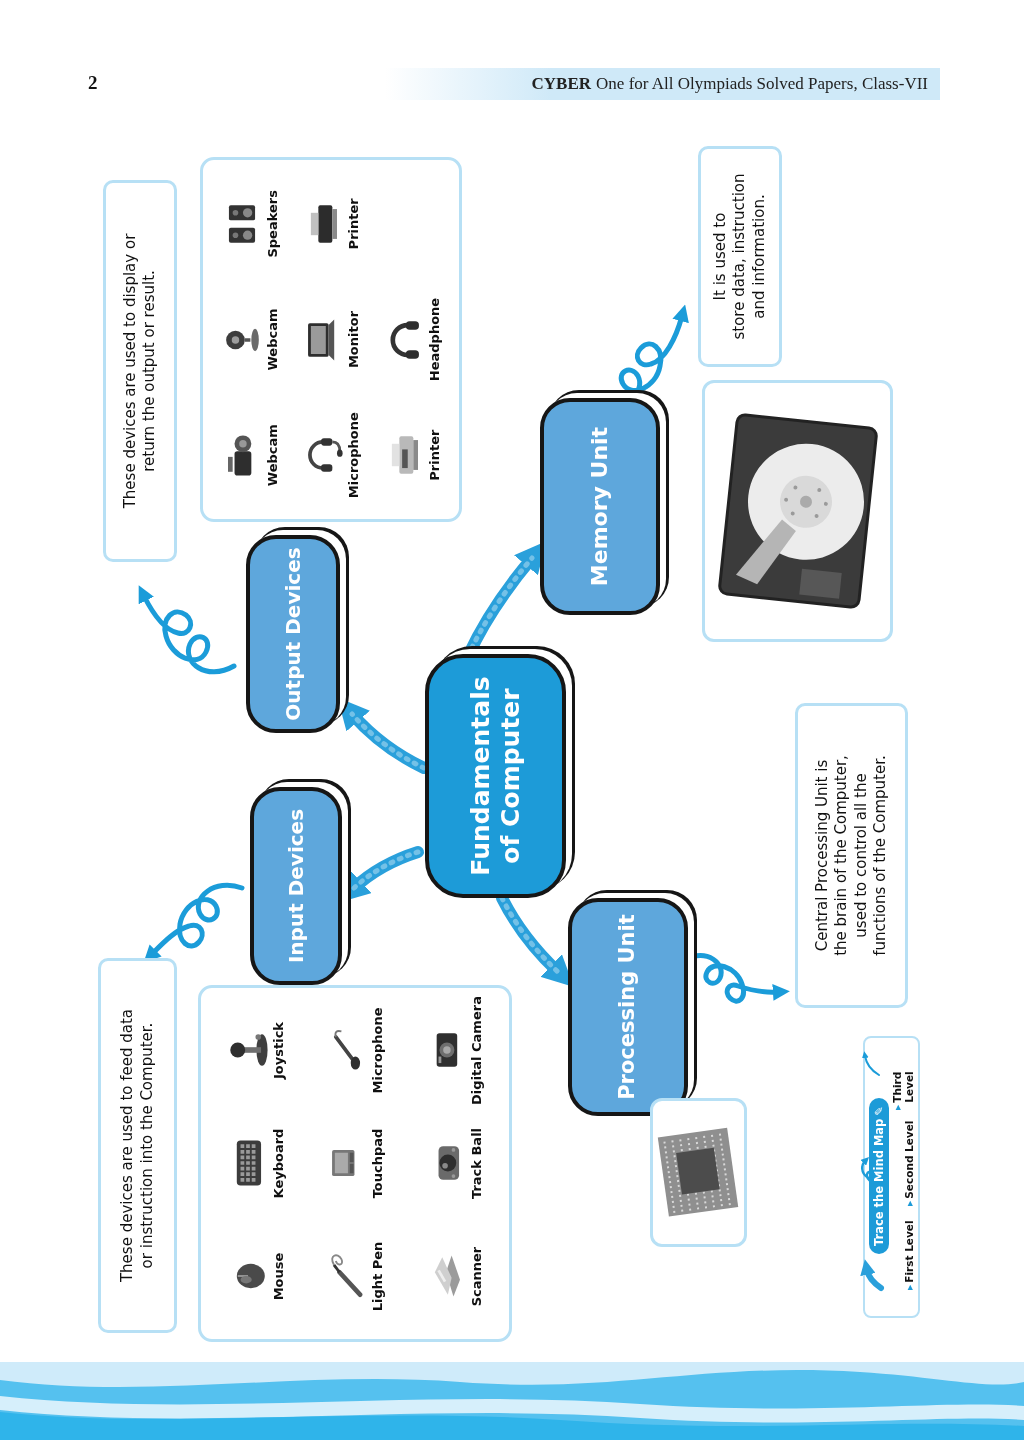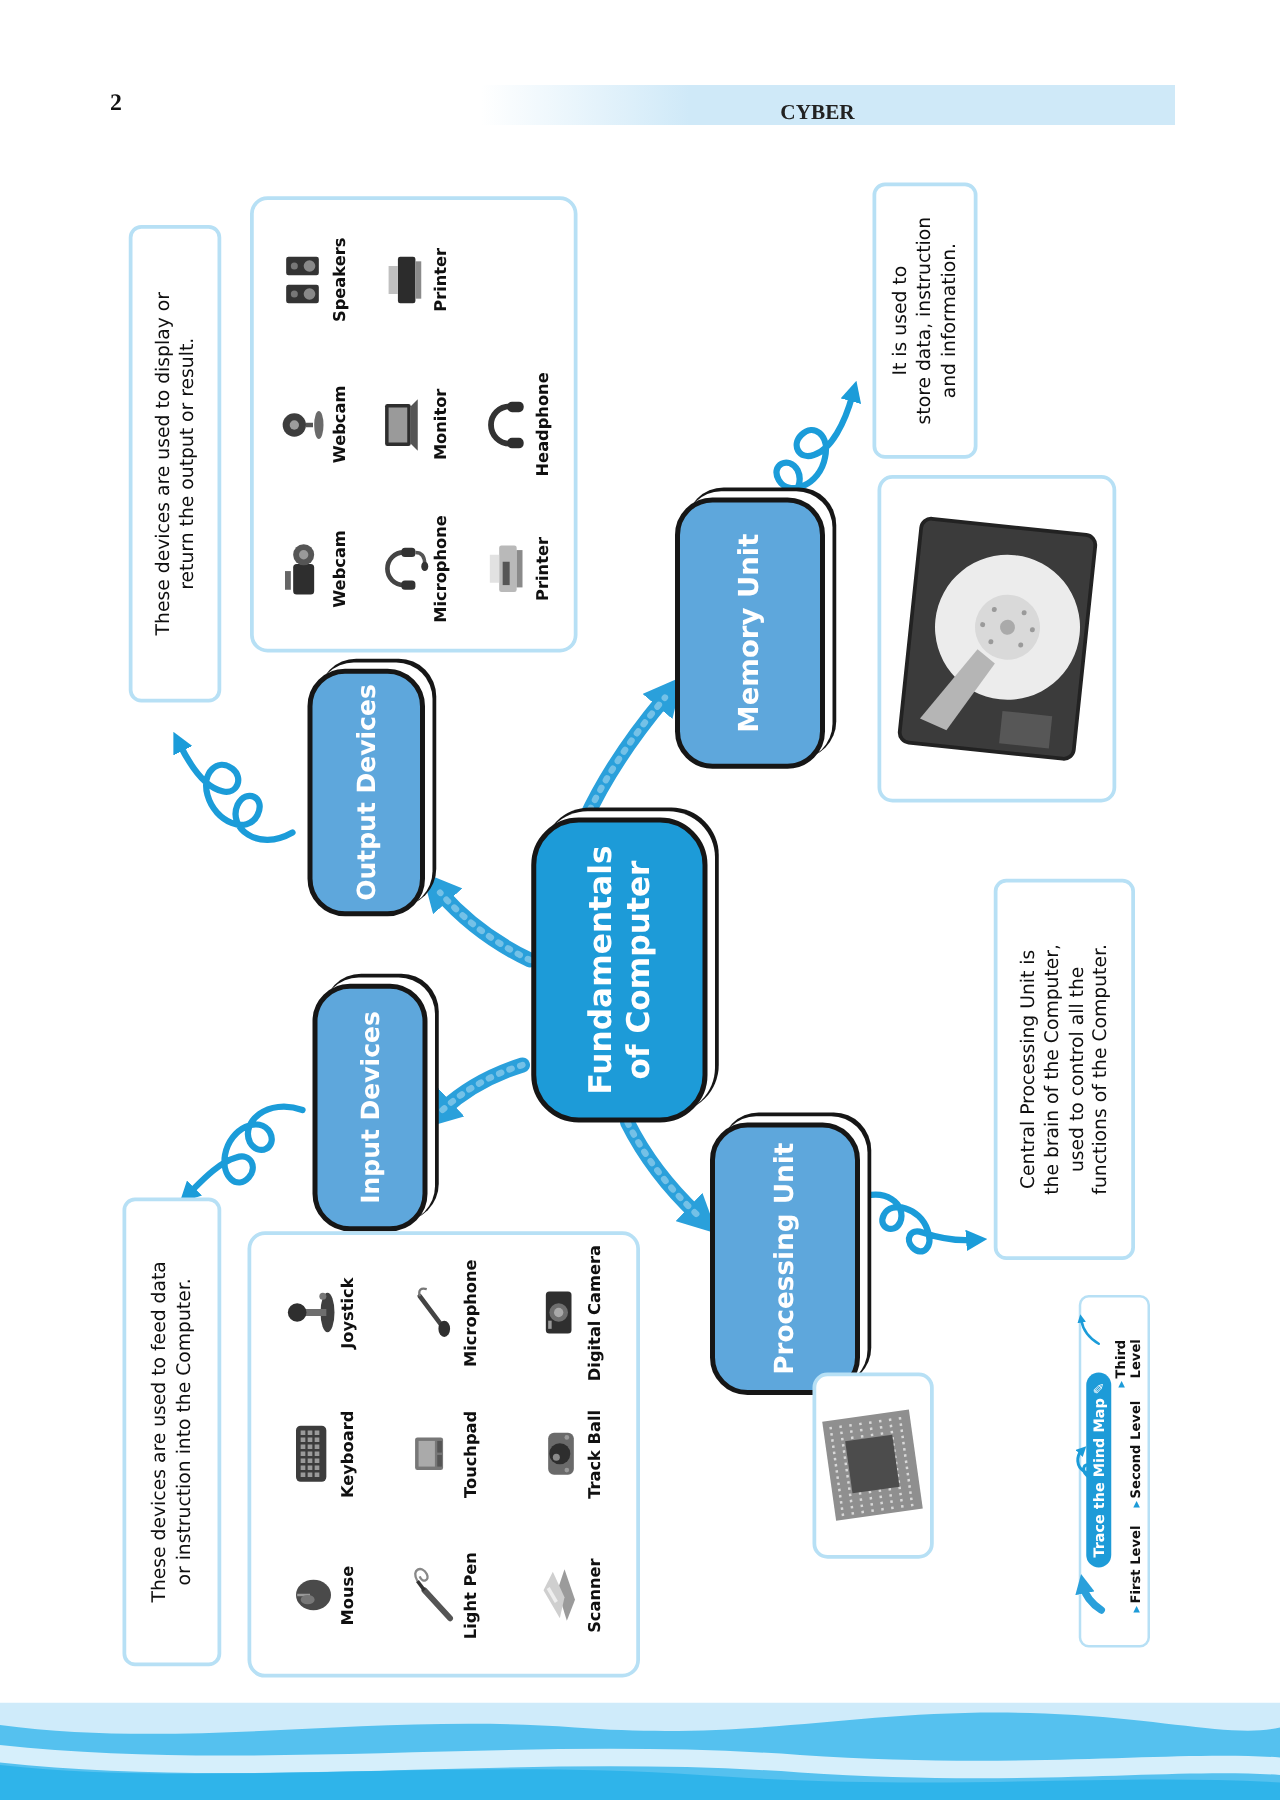--- a/index.html
+++ b/index.html
@@ -4,21 +4,21 @@
 <style>
   html,body{margin:0;padding:0;background:#fff;}
   #page{position:relative;width:1024px;height:1440px;background:#fff;overflow:hidden;
         font-family:"DejaVu Sans",sans-serif;}
   
   #page-num{position:absolute;left:88px;top:72px;font-family:"Liberation Serif",serif;
             font-weight:bold;font-size:19px;color:#111;}
   #header-bar{position:absolute;left:385px;top:68px;width:555px;height:32px;
               background:linear-gradient(to right,rgba(207,233,248,0),#cfe9f8 30%);
               display:flex;align-items:center;justify-content:flex-end;padding-right:12px;
-              box-sizing:border-box;font-family:"Liberation Serif",serif;font-size:17px;color:#222;flex-direction:column;}
+              box-sizing:border-box;font-family:"Liberation Serif",serif;font-size:17px;color:#222;}
   #header-bar .brand{font-weight:bold;margin-right:5px;}
   
   #mindmap{position:absolute;left:80px;top:130px;width:1220px;height:880px;
            transform-origin:0 0;transform:rotate(-90deg) translateX(-1220px);}
   #arrows{position:absolute;left:0;top:0;width:1220px;height:880px;pointer-events:none;z-index:1;}
   .node{position:absolute;z-index:2;display:flex;align-items:center;justify-content:center;
         background:#5ea7dc;border:4px solid #161616;border-radius:30px;
         box-shadow:6px 7px 0 -1px #ffffff,8px 9px 0 0 #161616;
         color:#fff;font-weight:bold;text-align:center;line-height:1.1;}
   #center-node{background:#1d9bd8;border-radius:38px;font-size:25px;line-height:1.2;white-space:pre-line;}
@@ -43,20 +43,21 @@
   #waves{position:absolute;left:0;top:1362px;width:1024px;height:78px;}
 </style>
 </head>
 <body>
 
 <div id="page">
 
   <div id="page-num">2</div>
   <div id="header-bar">
     <span class="brand">CYBER</span>
+    <span>One for All Olympiads Solved Papers, Class-VII</span>
   </div>
 
   <div id="mindmap">
 
     <svg id="arrows" viewBox="0 0 1220 880">
       <defs>
         <marker id="mh" viewBox="0 0 10 10" refX="3" refY="5" markerWidth="2.6" markerHeight="2.6" orient="auto">
           <path d="M0,0 L10,5 L0,10 z" fill="#2aa0db"></path>
         </marker>
         <marker id="ms" viewBox="0 0 10 10" refX="3" refY="5" markerWidth="3.4" markerHeight="3.4" orient="auto">

